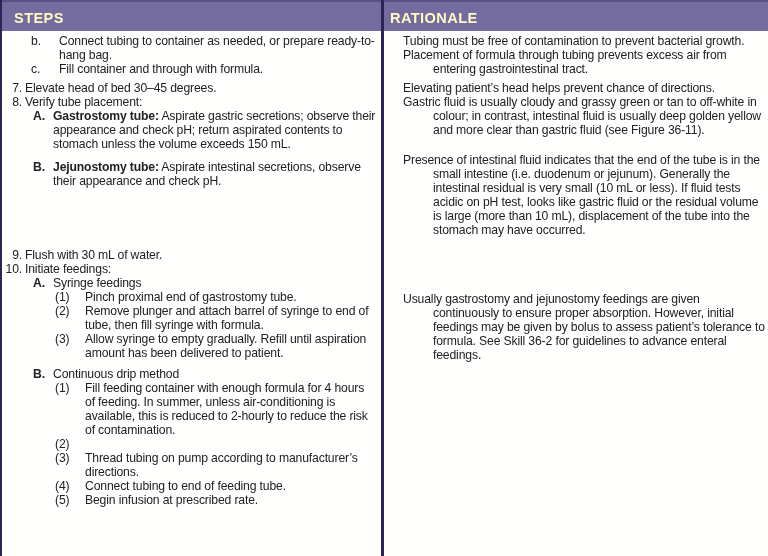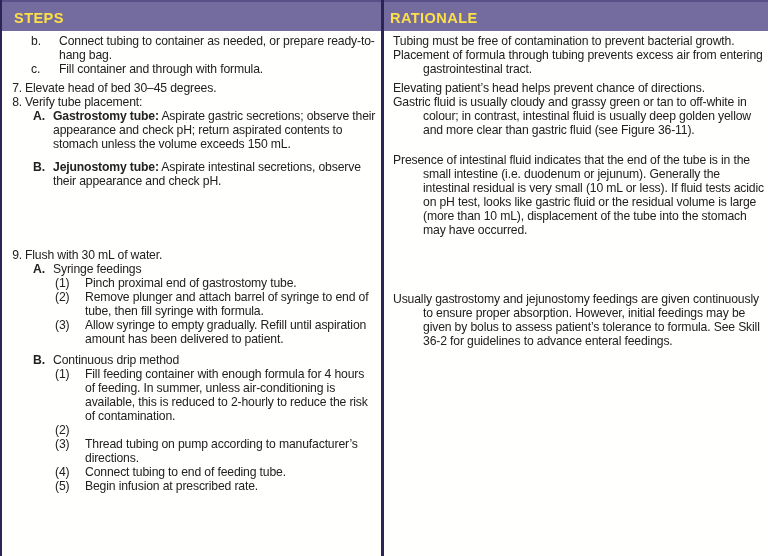--- a/index.html
+++ b/index.html
@@ -27,35 +27,35 @@
   }
   .hdr{
     position:absolute;left:0;top:0;width:768px;height:31px;
     background:#746b9e;
     border-top:2px solid #5a5087;
     box-sizing:border-box;
     z-index:1;
   }
   .hdr-label{
     position:absolute;top:2px;height:29px;line-height:28px;
-    color:#fde047;font-weight:bold;font-size:14.6px;letter-spacing:0.4px;
+    color:#fef9c3;font-weight:bold;font-size:14.6px;letter-spacing:0.4px;
   }
   .hdr-label.steps{left:14px;}
   .hdr-label.rationale{left:390px;}
   .body{
     position:absolute;left:0;top:31px;width:768px;
     padding-top:3px;
   }
   .row{display:flex;}
   .row.r2{margin-top:5px;}
   .row.r3{margin-top:0px;}
   .row.r4{margin-top:11px;}
   .cell{box-sizing:border-box;}
   .cell.steps{width:381px;padding-left:2px;padding-right:4px;}
-  .cell.rat{width:387px;padding-left:12px;padding-right:3px;}
+  .cell.rat{width:387px;padding-left:22px;padding-right:3px;}
   .item{display:flex;}
   .item .marker{flex:none;}
   .item .txt{flex:1 1 auto;min-width:0;}
   .item.num .marker{width:20px;margin-right:3px;text-align:right;}
   .item.lc  .marker{width:28px;margin-left:29px;}
   .item.uc  .marker{width:20px;margin-left:31px;font-weight:bold;}
   .item.paren .marker{width:30px;margin-left:53px;}
   .gap9{margin-top:9px;}
   .gap7{margin-top:7px;}
   .para{padding-left:30px;text-indent:-30px;margin:0;}
@@ -125,20 +125,24 @@
         <p class="para mt4">Presence of intestinal fluid indicates that the end of the tube is in the small intestine (i.e. duodenum or jejunum). Generally the intestinal residual is very small (10 mL or less). If fluid tests acidic on pH test, looks like gastric fluid or the residual volume is large (more than 10 mL), displacement of the tube into the stomach may have occurred.</p>
       </div>
     </div>
 
     <div class="row r4">
       <div class="cell steps">
         <div class="item num">
           <span class="marker">9.</span>
           <span class="txt">Flush with 30 mL of water.</span>
         </div>
+        <div class="item num">
+          <span class="marker">10.</span>
+          <span class="txt">Initiate feedings:</span>
+        </div>
         <div class="item uc">
           <span class="marker">A.</span>
           <span class="txt">Syringe feedings</span>
         </div>
         <div class="item paren">
           <span class="marker">(1)</span>
           <span class="txt">Pinch proximal end of gastrostomy tube.</span>
         </div>
         <div class="item paren">
           <span class="marker">(2)</span>

